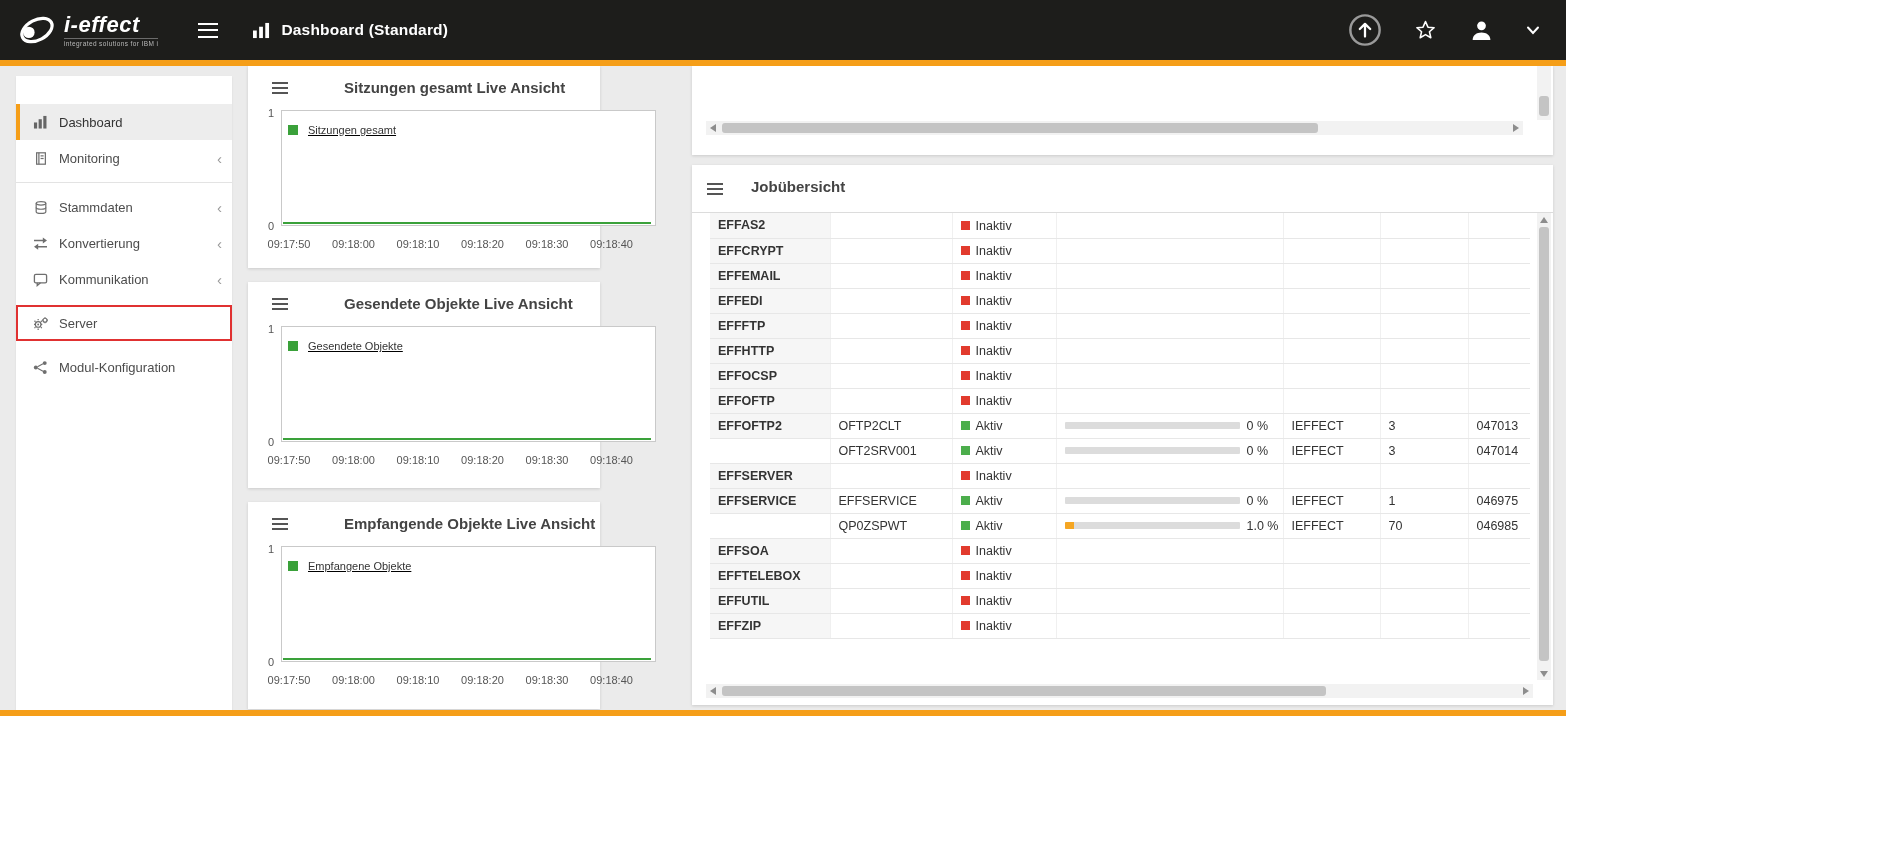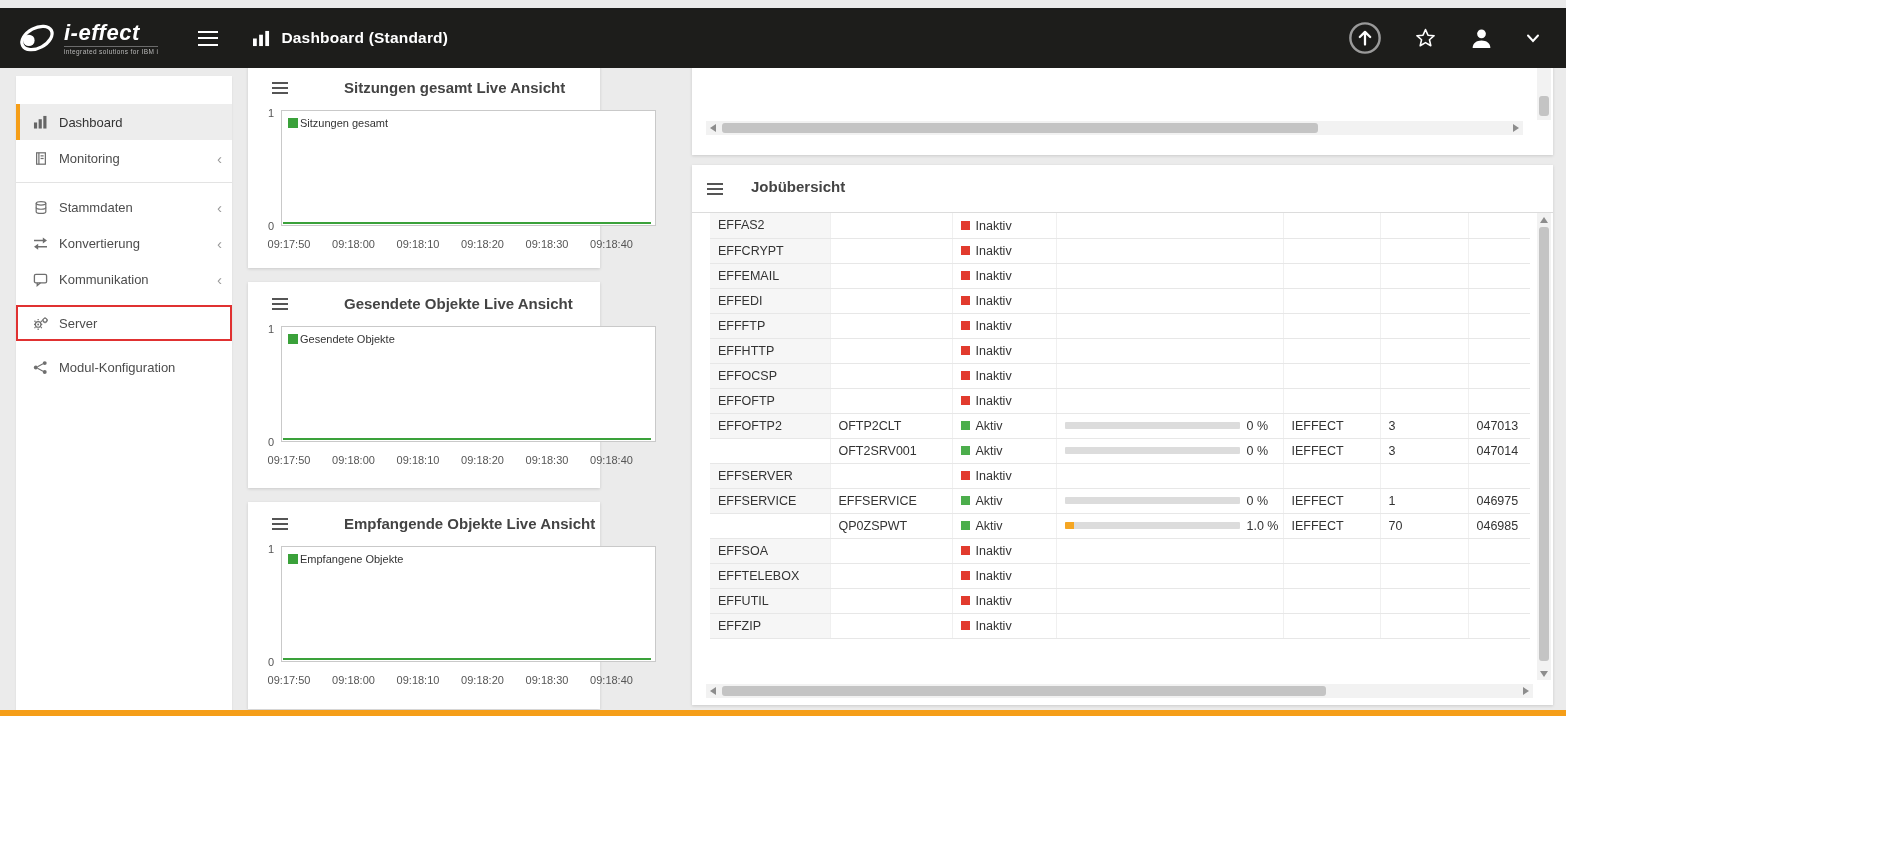--- a/index.html
+++ b/index.html
@@ -2,21 +2,21 @@
 <html><head>
 <meta charset="utf-8">
 <style>
   * { margin:0; padding:0; box-sizing:border-box; }
   html,body { width:1904px; height:866px; background:#ffffff; font-family:"Liberation Sans", sans-serif; overflow:hidden; }
   button { background:none; border:0; cursor:pointer; padding:0; font-family:inherit; }
 
   .app { position:absolute; left:0; top:0; width:1566px; height:716px; background:#ebebeb; overflow:hidden; }
 
   
-  .topbar { position:absolute; left:0; top:0; width:100%; height:60px; background:#1d1d1b; display:flex; align-items:center; z-index:5;margin-top:8px; }
+  .topbar { position:absolute; left:0; top:0; width:100%; height:60px; background:#1d1d1b; display:flex; align-items:center; z-index:5; }
   .accent-top { position:absolute; left:0; top:60px; width:100%; height:6px; background:#f59e18; z-index:4; }
   .accent-bottom { position:absolute; left:0; bottom:0; width:100%; height:6px; background:#f59e18; z-index:4; }
 
   .brand { display:flex; align-items:center; padding-left:16px; }
   .brand-text { margin-left:6px; }
   .brand-name { color:#fff; font-size:22px; font-weight:bold; font-style:italic; letter-spacing:.5px; line-height:22px; }
   .brand-tagline { color:#b9b9b9; font-size:6.5px; letter-spacing:.4px; border-top:1px solid #6b6b6b; margin-top:2px; padding-top:1px; }
 
   .bars { display:inline-block; width:16px; height:12px; border-top:2px solid currentColor; border-bottom:2px solid currentColor; position:relative; }
   .bars::after { content:""; position:absolute; left:0; right:0; top:calc(50% - 1px); height:2px; background:currentColor; }
@@ -45,36 +45,36 @@
   .card-menu { color:#555; display:flex; align-items:center; }
   .chart-title { font-size:15px; color:#444; font-weight:bold; margin-left:56px; }
   .job-title { font-size:15px; color:#444; font-weight:bold; margin-left:28px; }
 
   
   .chart-card { left:248px; width:352px; }
   .chart-body { position:relative; margin-top:14px; }
   .plot { margin-left:33px; width:375px; height:116px; border:1px solid #c9c9c9; background:#fff; position:relative; margin-top:2px; }
   .ylab { position:absolute; left:0; width:26px; text-align:right; font-size:11px; color:#555; }
   .ymax { top:-3px; } .ymin { top:110px; }
-  .legend { position:absolute; top:6px; left:6px; display:flex; align-items:center; gap:2px; }
+  .legend { position:absolute; top:13px; left:6px; display:flex; align-items:center; gap:10px;text-decoration:underline; }
   .lg-sq { width:10px; height:10px; display:inline-block; }
   .lg-tx { font-size:11px; color:#333; }
   .sline { position:absolute; left:1px; right:4px; bottom:1px; height:2px; }
   .ticks { position:relative; margin-left:33px; width:375px; height:13px; margin-top:12px; }
   .ticks span { position:absolute; transform:translateX(-50%); font-size:11px; color:#555; white-space:nowrap; top:0; }
 
   
   .scrolled-panel { left:692px; top:66px; width:861px; height:89px; }
   .job-card { left:692px; top:165px; width:861px; height:540px; }
   .table-area { position:absolute; top:47px; left:0; right:0; height:468px; border-top:1px solid #dcdcdc; overflow:hidden; }
 
   table.job-table { border-collapse:collapse; table-layout:fixed; width:820px; margin-left:18px; }
   .job-table td { height:25px; border-bottom:1px solid #e7e7e7; border-right:1px solid #f0f0f0; font-size:12.5px; color:#333; padding:0 8px; white-space:nowrap; overflow:hidden; vertical-align:middle; }
   .job-table td:last-child { border-right:0; }
-  .job-table td.c-name { background:#f6f6f6; font-weight:normal; }
+  .job-table td.c-name { background:#f6f6f6; font-weight:bold; }
   .sq { display:inline-block; width:9px; height:9px; margin-right:6px; vertical-align:middle; }
   .status-tx { vertical-align:middle; }
   .track { display:inline-block; width:175px; height:7px; background:#dcdcdc; vertical-align:middle; position:relative; border-radius:1px; overflow:hidden; }
   .track .fill { position:absolute; left:0; top:0; bottom:0; }
   .cpu-lbl { margin-left:7px; vertical-align:middle; }
 
   
   .vscroll { position:absolute; width:14px; background:#f2f2f2; }
   .vthumb { position:absolute; left:2px; width:10px; background:#c4c4c4; border-radius:3px; }
   .hscroll { position:absolute; height:14px; background:#f2f2f2; }

